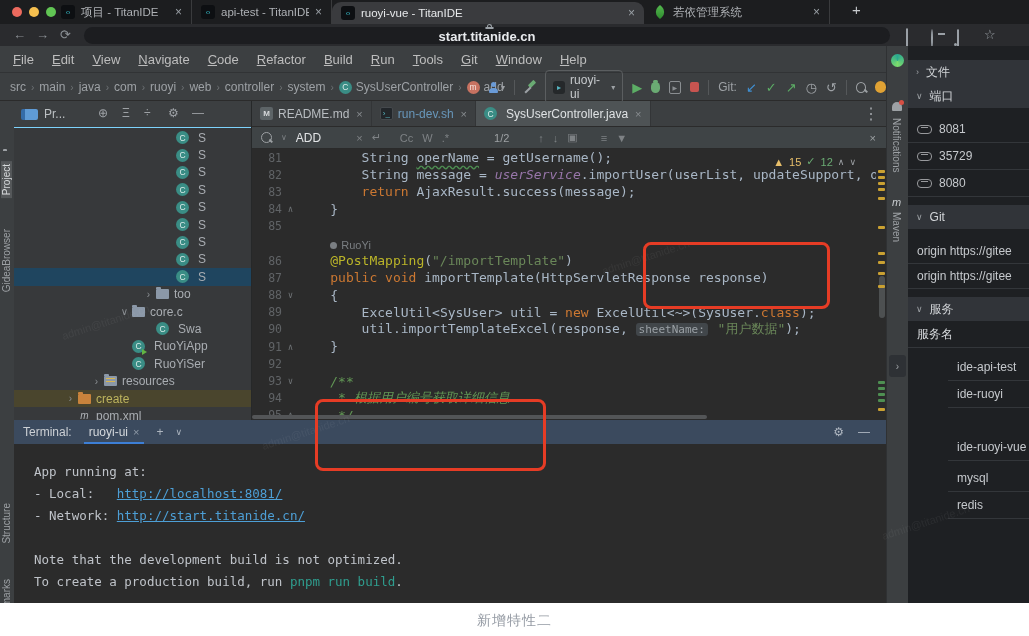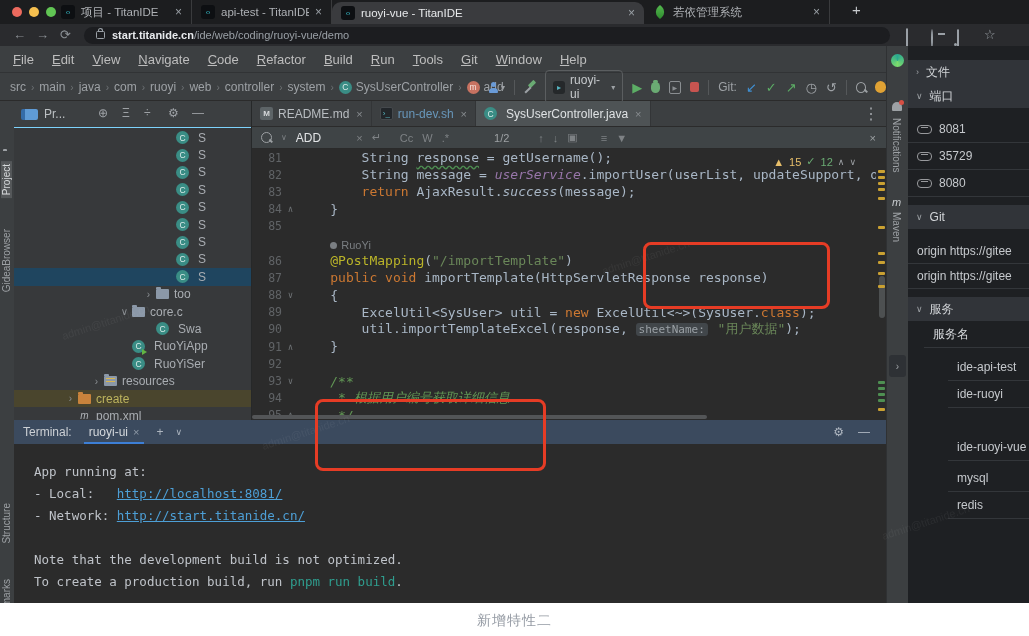--- a/index.html
+++ b/index.html
@@ -14,21 +14,21 @@
   .btab.t0{width:140px}.btab.t1{width:140px}.btab.t2{width:312px}.btab.t3{width:186px}
   .btab.active{background:#3a3b3e;border-radius:9px 9px 0 0;margin-top:2px;color:#e7e9eb;border-right:none;}
   .fav-code{width:14px;height:14px;border-radius:3px;background:#0d0f12;color:#35b9c6;font-size:7px;display:flex;align-items:center;justify-content:center;flex:none;}
   .fav-leaf{width:10px;height:10px;background:linear-gradient(135deg,#55b94f,#2e8b2e);border-radius:0 70% 0 70%;transform:rotate(45deg);flex:none;margin:0 2px;}
   .btitle{flex:1;overflow:hidden;white-space:nowrap;}
   .bclose{color:#9aa0a6;font-size:12px;flex:none;}
   .newtab{position:absolute;left:852px;top:1px;color:#c7cacd;font-size:15px;}
 
   .urlbar{position:absolute;left:0;top:24px;width:1029px;height:22px;background:#2a2b2e;}
   .nav-ic{position:absolute;color:#8b9095;font-size:13px;top:3px;}
-  .urlpill{position:absolute;left:84px;top:2.5px;width:806px;height:17px;background:#1c1d20;border-radius:9px;display:flex;align-items:center;color:#9aa0a6;font-size:11px;}
+  .urlpill{position:absolute;left:84px;top:2.5px;width:806px;height:17px;background:#1c1d20;border-radius:9px;display:flex;align-items:center;color:#9aa0a6;font-size:13px;flex-direction:column;}
   .lock{width:7px;height:6px;border:1.2px solid #9aa0a6;border-radius:1.5px;margin:0 7px 0 12px;position:relative;}
   .lock::before{content:'';position:absolute;left:1px;top:-4px;width:3px;height:3px;border:1.2px solid #9aa0a6;border-bottom:none;border-radius:3px 3px 0 0;}
   .dom{color:#e8eaed;font-weight:bold;}
   .act-ic{position:absolute;top:4px;color:#9aa0a6;}
   .ic-copy{width:9px;height:11px;border:1.2px solid #9aa0a6;border-radius:2px;}
   .ic-key{width:7px;height:7px;border:1.5px solid #9aa0a6;border-radius:50%;position:relative;}
   .ic-key::after{content:'';position:absolute;left:6px;top:3px;width:7px;height:1.5px;background:#9aa0a6;}
   .ic-cast{width:10px;height:8px;border:1.2px solid #9aa0a6;border-radius:1px;position:relative;}
   .ic-cast::after{content:'';position:absolute;right:1px;bottom:1px;width:3px;height:3px;background:#9aa0a6;border-radius:50%;}
 
@@ -110,21 +110,21 @@
   .f-query{color:#e2e4e6;font-size:12px;}
   .f-count{color:#9da1a4;margin-left:36px;}
   .f-x{position:absolute;right:10px;color:#9da1a4;}
 
   .code-wrap{position:absolute;top:48px;left:0;right:10px;bottom:5px;overflow:hidden;}
   .crow{display:flex;height:17.2px;align-items:center;font-family:"DejaVu Sans Mono",monospace;font-size:13px;color:#a9b7c6;}
   .ln{width:30px;text-align:right;color:#606366;font-size:11.5px;flex:none;font-family:"DejaVu Sans Mono",monospace;}
   .fold{width:17px;text-align:center;color:#6e7275;font-size:9px;flex:none;}
   .ctext{white-space:pre;}
   .tk-p{color:#a9b7c6}.tk-k{color:#cc7832}.tk-s{color:#6a8759}.tk-a{color:#bbb529}
-  .tk-f{color:#9876aa;font-style:italic}.tk-c{color:#629755;font-style:italic}.tk-i{font-style:italic}
+  .tk-f{color:#9876aa;font-style:italic}.tk-c{color:#629755;font-style:italic}.tk-i{}
   .tk-t{text-decoration:underline wavy #4e8f52;text-underline-offset:3px;}
   .tk-h{background:#41464a;color:#9aa0a5;border-radius:3px;font-size:11px;padding:0 3px;margin-right:2px;}
   .inlay{color:#7a7e82;font-size:11px;display:inline-flex;align-items:center;gap:4px;font-family:"Liberation Sans",sans-serif;}
   .inlay-ic{width:7px;height:7px;border-radius:50%;background:#7a7e82;position:relative;top:1px;}
   .inspect{position:absolute;right:30px;top:54px;display:flex;gap:5px;font-size:11px;align-items:center;color:#9da1a5;}
   .w-tri{color:#e8bf6a;}
   .w-weak{color:#6aab73;}
   .marks{position:absolute;right:0;top:48px;bottom:0;width:9px;}
   .mark{position:absolute;right:1px;width:7px;height:2.5px;border-radius:1px;}
   .mark.y{background:#caa132}.mark.g{background:#4e8f52}
@@ -146,21 +146,21 @@
   .shead{height:24px;background:#313439;display:flex;align-items:center;padding-left:8px;gap:7px;color:#d2d5d8;}
   .sch{color:#9da1a5;font-size:9px;}
   .srow{height:27px;display:flex;align-items:center;padding-left:9px;gap:7px;border-bottom:1px solid #33363a;color:#c6c9cd;box-sizing:border-box;}
   .srow.git-row{height:25px;}
   .ic-chain{width:13px;height:7px;border:1.3px solid #98999c;border-radius:4px;position:relative;flex:none;}
   .ic-chain::after{content:'';position:absolute;left:3px;right:3px;top:1.6px;height:1.3px;background:#98999c;}
   #port-rows{margin-top:8px;}
   .shead.git-h{margin-top:8px;}
   #git-rows{margin-top:10px;}
   .shead.svc-h{margin-top:8px;}
-  .svc-header{height:26px;display:flex;align-items:center;padding-left:9px;color:#d8dbde;border-bottom:1px solid #33363a;margin-left:16px;}
+  .svc-header{height:26px;display:flex;align-items:center;padding-left:9px;color:#d8dbde;border-bottom:1px solid #33363a;}
   #svc-rows{margin-top:6px;padding-left:40px;}
   .srow.gap{margin-top:26px;}
   .srow.gap2{margin-top:4px;}
   .git-row span{overflow:hidden;white-space:nowrap;}
 
   
   .terminal{position:absolute;left:14px;top:374px;width:872px;height:183px;background:#2b2b2b;}
   .thead{height:24px;background:#3b4a5e;display:flex;align-items:center;padding-left:9px;font-size:12px;color:#ccd0d5;position:relative;}
   .ttab{margin-left:12px;position:relative;height:24px;display:flex;align-items:center;gap:5px;padding:0 5px;color:#d4d8dc;}
   .ttab::after{content:'';position:absolute;left:0;right:0;bottom:0;height:2px;background:#3d7fd6;}
@@ -443,21 +443,21 @@
         <span>▣</span>
         <span style="margin-left:14px">≡</span>
         <span>▼</span>
         <span class="f-x">×</span>
       </div>
       <div class="code-wrap">
         <div id="code">
             <div class="crow">
               <span class="ln">81</span>
               <span class="fold"></span>
-              <span class="ctext" style="padding-left: 8ch;"><span class="tk-p">String </span><span class="tk-t">response</span><span class="tk-p"> = getUsername();</span></span>
+              <span class="ctext" style="padding-left: 8ch;"><span class="tk-p">String </span><span class="tk-t">operName</span><span class="tk-p"> = getUsername();</span></span>
             </div>
             <div class="crow">
               <span class="ln">82</span>
               <span class="fold"></span>
               <span class="ctext" style="padding-left: 8ch;"><span class="tk-p">String message = </span><span class="tk-f">userService</span><span class="tk-p">.importUser(userList, updateSupport, operName);</span></span>
             </div>
             <div class="crow">
               <span class="ln">83</span>
               <span class="fold"></span>
               <span class="ctext" style="padding-left: 8ch;"><span class="tk-k">return</span><span class="tk-p"> AjaxResult.</span><span class="tk-i">success</span><span class="tk-p">(message);</span></span>

